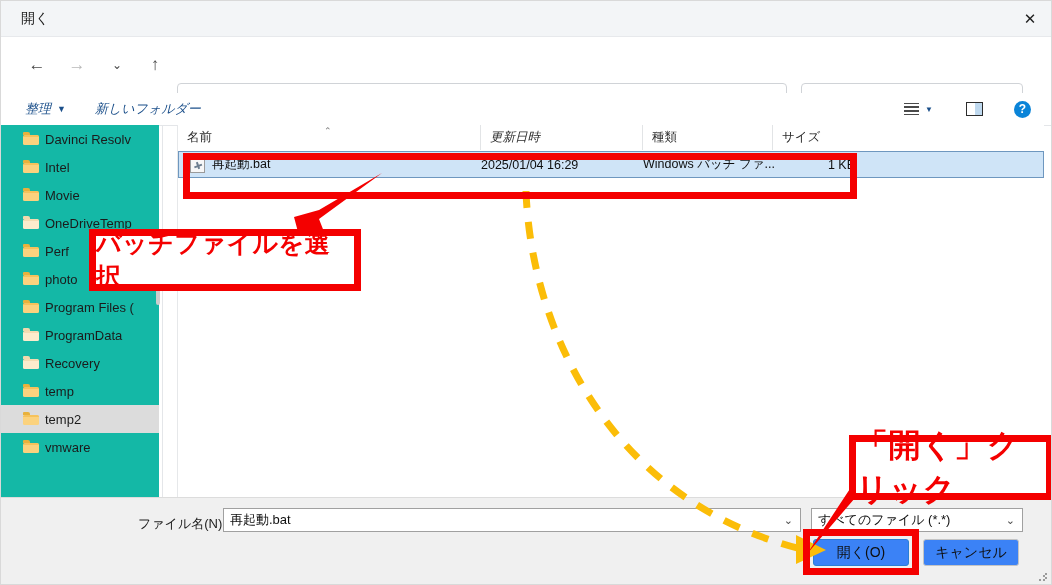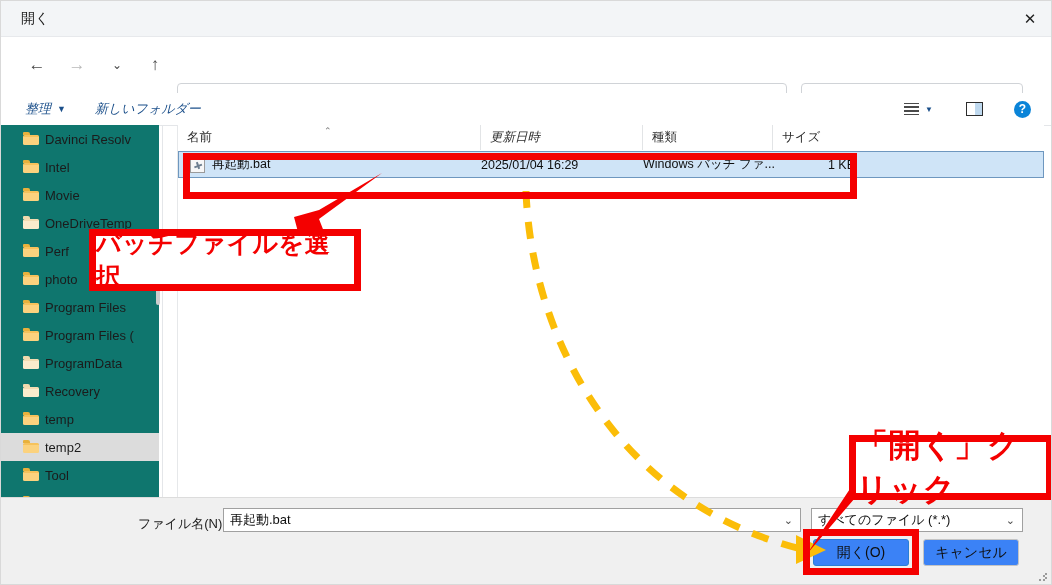--- a/index.html
+++ b/index.html
@@ -154,21 +154,21 @@
     width: 17px; height: 17px; border-radius: 50%;
     background: #0a84d8; color: #fff; font-size: 12px; font-weight: bold;
     display: flex; align-items: center; justify-content: center;
   }
 
   
   .sidebar {
     position: absolute;
     left: 0; top: 124px;
     width: 158px; height: 372px;
-    background: #0f766e;
+    background: #14b8a6;
     overflow: hidden;
   }
   .side-item {
     position: relative;
     height: 28px;
     display: flex; align-items: center;
     padding-left: 44px;
     font-size: 13px;
     color: #1b1b1b;
     white-space: nowrap;
@@ -469,45 +469,37 @@
     <div class="side-item">
       <span class="side-folder"><span class="fldr"></span></span>
       <span>Perf</span>
     </div>
     <div class="side-item">
       <span class="side-folder"><span class="fldr"></span></span>
       <span>photo</span>
     </div>
     <div class="side-item">
       <span class="side-folder"><span class="fldr"></span></span>
-      <span>Program Files</span>
-    </div>
-    <div class="side-item">
-      <span class="side-folder"><span class="fldr"></span></span>
       <span>Program Files (</span>
     </div>
     <div class="side-item">
       <span class="side-folder"><span class="fldr pale"></span></span>
       <span>ProgramData</span>
     </div>
     <div class="side-item">
       <span class="side-folder"><span class="fldr pale"></span></span>
       <span>Recovery</span>
     </div>
     <div class="side-item">
       <span class="side-folder"><span class="fldr"></span></span>
       <span>temp</span>
     </div>
     <div class="side-item selected">
       <span class="side-folder"><span class="fldr"></span></span>
       <span>temp2</span>
-    </div>
-    <div class="side-item">
-      <span class="side-folder"><span class="fldr"></span></span>
-      <span>Tool</span>
     </div>
     <div class="side-item">
       <span class="side-folder"><span class="fldr"></span></span>
       <span>vmware</span>
     </div>
   </div>
   <div class="side-scrollbar">
     <div class="side-thumb"></div>
   </div>
   <div class="sidebar-divider"></div>

